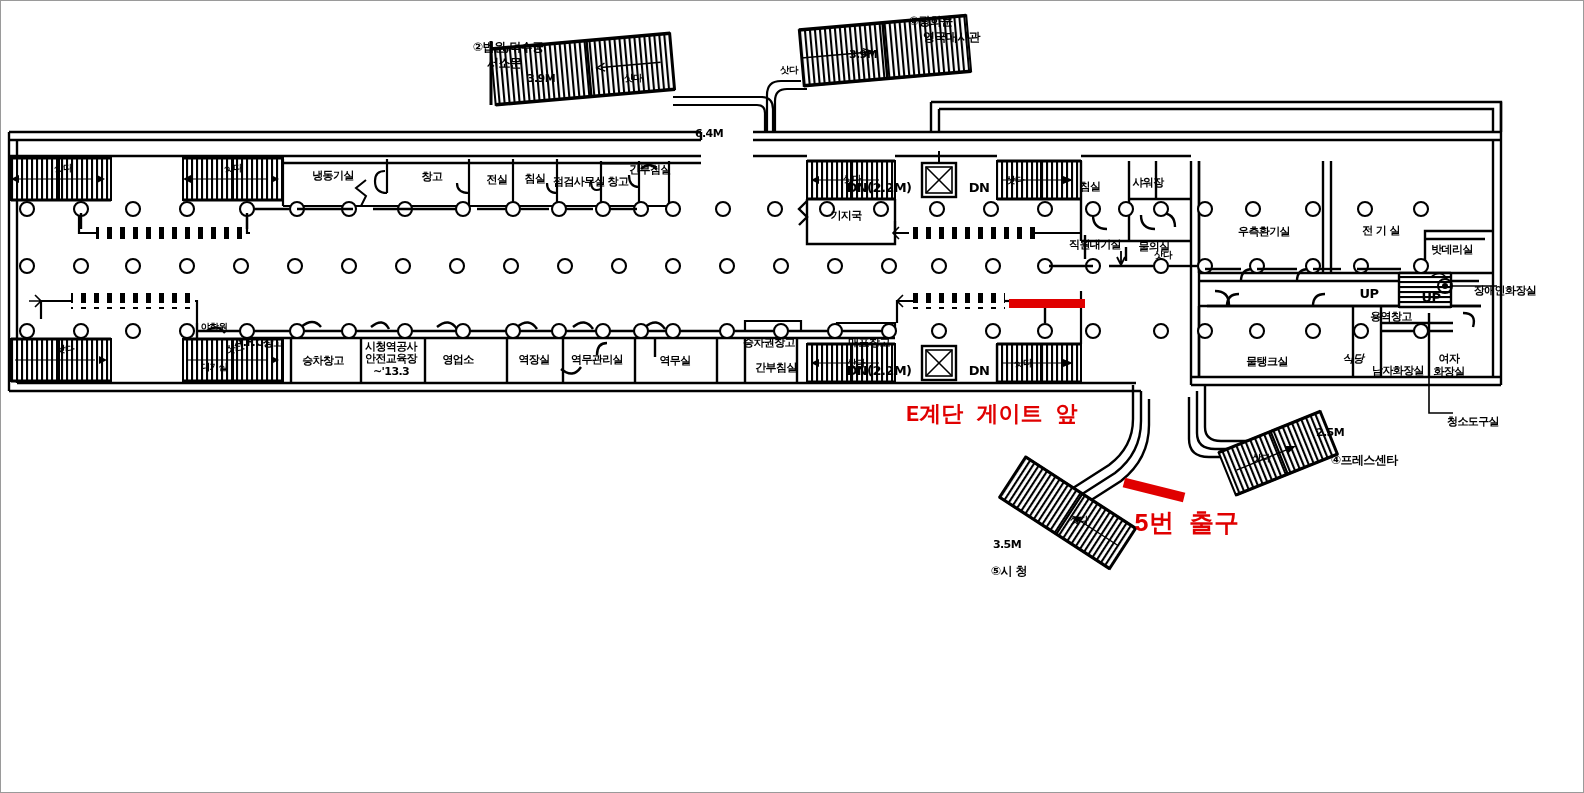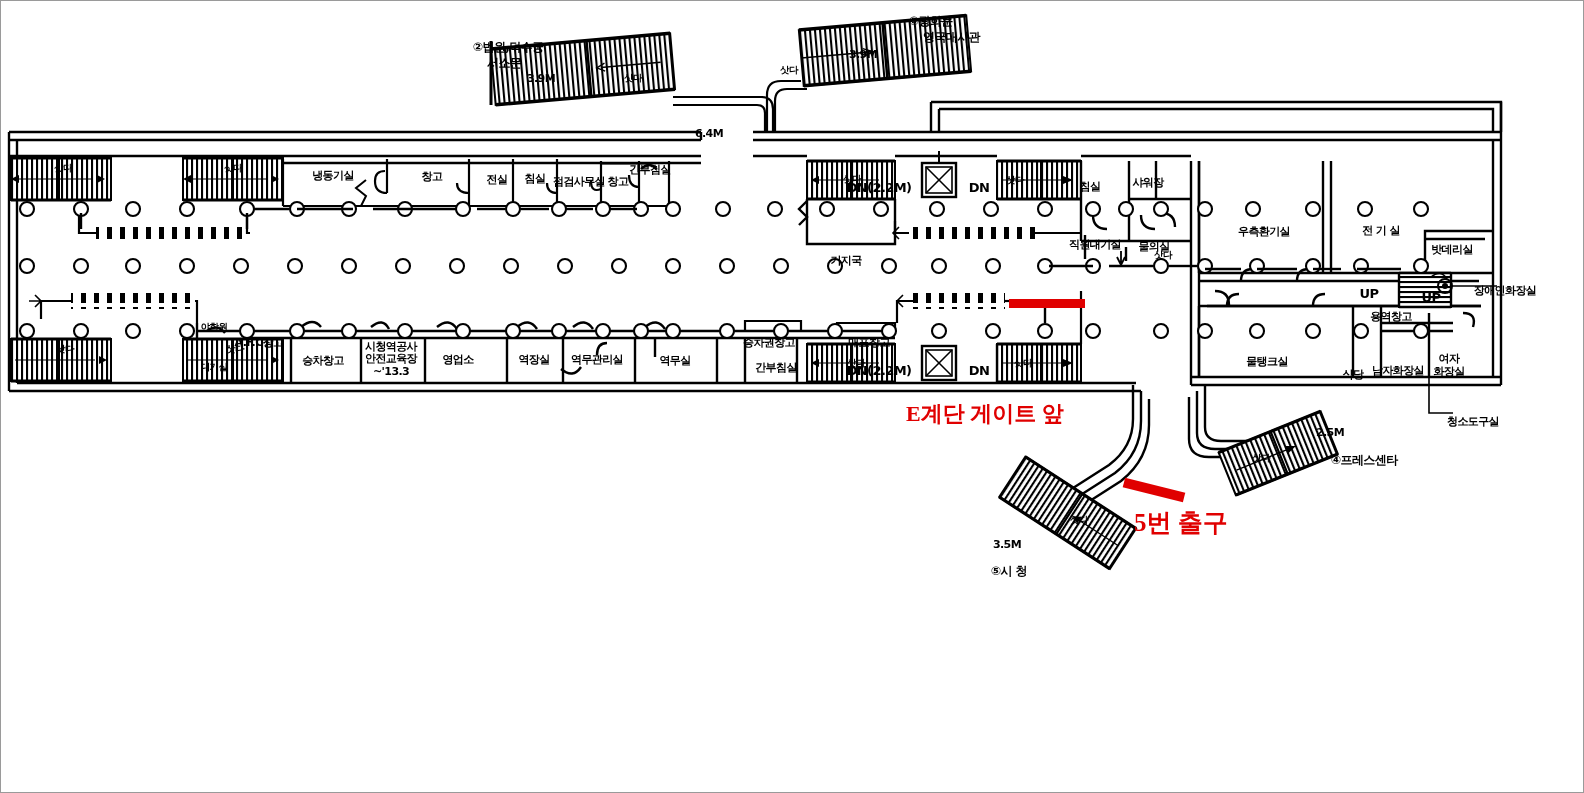--- a/index.html
+++ b/index.html
@@ -10,21 +10,21 @@
   .lbl{position:absolute;font-family:"DejaVu Sans","Liberation Sans",sans-serif;
        font-weight:bold;color:#000;white-space:nowrap;line-height:1.05;
        letter-spacing:-0.6px;transform-origin:left top;}
   .lbl.c{transform:translateX(-50%);}
   .room{font-size:11px;}
   .tiny{font-size:9.5px;}
   .dim{font-size:11px;font-weight:bold;}
   .exitname{font-size:12px;font-weight:bold;}
   .upd{font-size:13px;font-weight:bold;font-family:"DejaVu Sans","Liberation Sans",sans-serif;}
   .redtxt{position:absolute;color:#e00000;font-weight:bold;white-space:nowrap;
-          font-family:Liberation Serif, serif;}
+          font-family:Liberation Mono, monospace;}
   #title{position:absolute;left:88px;top:606px;font-size:25px;color:#1a1a1a;
          font-weight:normal;letter-spacing:0.5px;
          font-family:"DejaVu Sans","Liberation Sans",sans-serif;}
 </style>
 </head>
 <body>
 
 <div id="page">
 
   <svg id="plan" viewBox="0 0 1584 793">
@@ -482,30 +482,30 @@
   </svg>
 
   <div id="textlayer">
       <div class="lbl room c" style="left: 332px; top: 169px;">냉동기실</div>
       <div class="lbl room c" style="left: 431px; top: 170px;">창고</div>
       <div class="lbl room c" style="left: 496px; top: 173px;">전실</div>
       <div class="lbl room c" style="left: 534px; top: 172px;">침실</div>
       <div class="lbl room c" style="left: 578px; top: 175px;">점검사무실</div>
       <div class="lbl room c" style="left: 617px; top: 175px;">창고</div>
       <div class="lbl room c" style="left: 649px; top: 163px;">간부침실</div>
-      <div class="lbl room c" style="left: 845px; top: 209px; margin-top: 45px;">기지국</div>
+      <div class="lbl room c" style="left: 845px; top: 209px;">기지국</div>
       <div class="lbl room c" style="left: 1089px; top: 180px;">침실</div>
       <div class="lbl room c" style="left: 1147px; top: 176px;">샤워장</div>
       <div class="lbl room c" style="left: 1094px; top: 238px;">직원대기실</div>
       <div class="lbl room c" style="left: 1153px; top: 240px;">물의실</div>
       <div class="lbl room c" style="left: 1263px; top: 225px;">우측환기실</div>
       <div class="lbl room c" style="left: 1380px; top: 224px;">전 기 실</div>
       <div class="lbl room c" style="left: 1451px; top: 243px;">밧데리실</div>
       <div class="lbl room c" style="left: 1266px; top: 355px;">물탱크실</div>
-      <div class="lbl room c" style="left: 1352px; top: 368px;">식당</div>
+      <div class="lbl room c" style="left: 1352px; top: 352px; font-style: italic;">식당</div>
       <div class="lbl room c" style="left: 1397px; top: 364px;">남자화장실</div>
       <div class="lbl room c" style="left: 1448px; top: 352px;">여자</div>
       <div class="lbl room c" style="left: 1448px; top: 365px;">화장실</div>
       <div class="lbl room c" style="left: 1390px; top: 310px;">용역창고</div>
       <div class="lbl room c" style="left: 1504px; top: 284px;">장애인화장실</div>
       <div class="lbl room c" style="left: 1472px; top: 415px;">청소도구실</div>
       <div class="lbl room c" style="left: 258px; top: 336px;">A.F.C창고</div>
       <div class="lbl room c" style="left: 322px; top: 354px; text-align: right;">승차창고</div>
       <div class="lbl room c" style="left: 390px; top: 340px;">시청역공사</div>
       <div class="lbl room c" style="left: 390px; top: 352px;">안전교육장</div>

